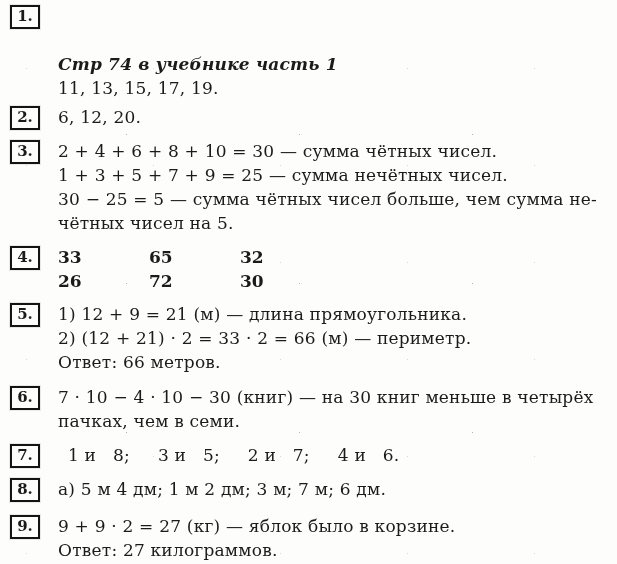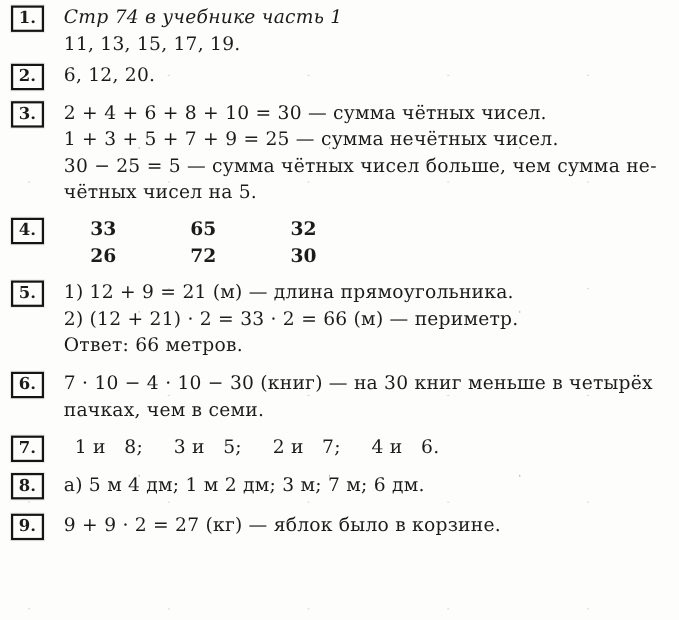--- a/index.html
+++ b/index.html
@@ -60,30 +60,30 @@
   }
   .line {
     font-size: 17px;
     font-weight: normal;
     line-height: 24px;
     white-space: nowrap;
     letter-spacing: 0.2px;
   }
   .line.italic {
     font-style: italic;
-    font-weight: normal;
+    font-weight: bold;
+    margin-top: 48px;
   }
   .line.pre {
     white-space: pre;
     padding-left: 10px;
   }
   .numtable {
     display: grid;
     grid-template-columns: 91px 91px auto;
-    margin-left: 24px;
   }
   .numtable .cell {
     font-size: 17px;
     font-weight: bold;
     line-height: 24px;
   }
 </style>
 </head>
 <body>
 
@@ -165,15 +165,16 @@
       <div class="content">
         <div class="line">а) 5 м 4 дм; 1 м 2 дм; 3 м; 7 м; 6 дм.</div>
       </div>
     </div>
     <div class="problem">
       <div class="numbox">
         <span>9.</span>
       </div>
       <div class="content">
         <div class="line">9 + 9 · 2 = 27 (кг) — яблок было в корзине.</div>
+        <div class="line">Ответ: 27 килограммов.</div>
       </div>
     </div>
   </div>
 
 </body></html>

